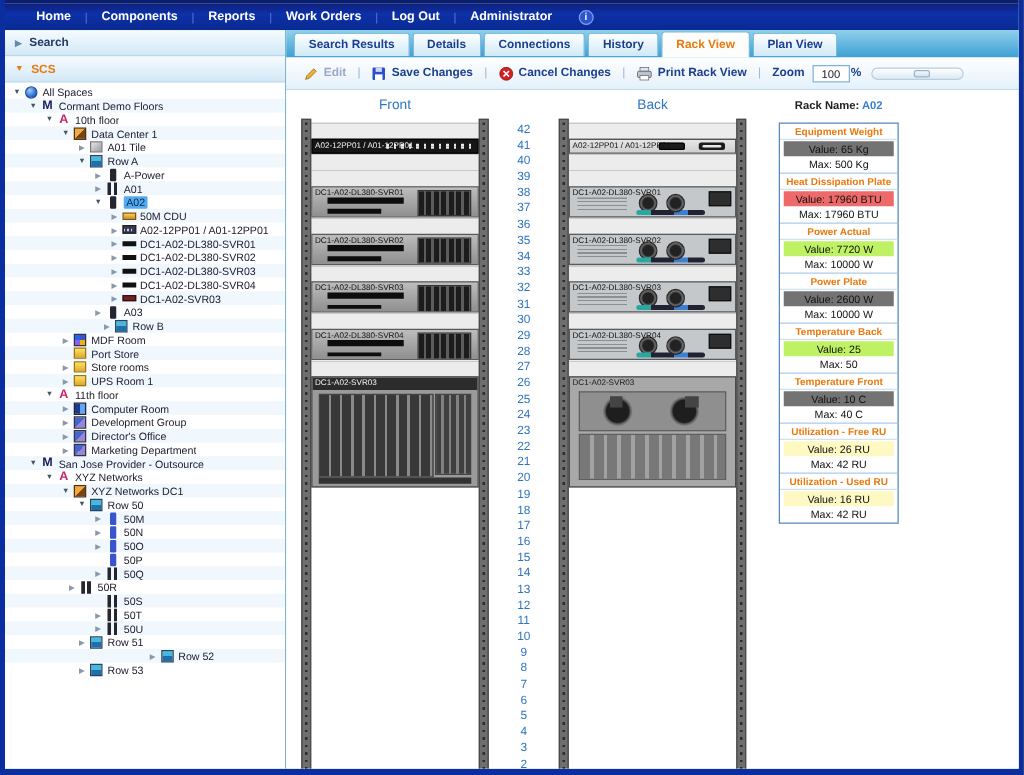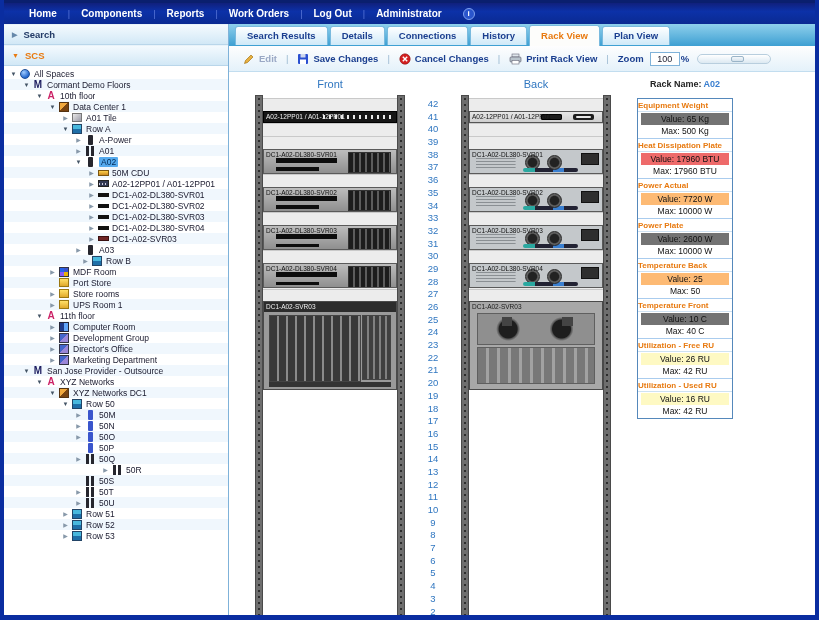--- a/index.html
+++ b/index.html
@@ -58,21 +58,21 @@
   .tbtn { display:flex; align-items:center; gap:4px; cursor:pointer; white-space:nowrap; }
   .tbtn.disabled { color:#9aa8c5; cursor:default; }
   .tb-sep { color:#9ab8d0; margin:0 9px; font-weight:normal; }
   .zoom-box { width:30px; height:14px; border:1px solid #7fb2d9; font-size:9px; text-align:center; color:#223; background:#fff; margin:0 1px 0 6px; font-family:"Liberation Sans",sans-serif; }
   .zoom-slider { position:relative; width:74px; height:10px; border:1px solid #b8cede; border-radius:5px; background:linear-gradient(#ffffff,#dce9f2); margin-left:8px; cursor:pointer; }
   .zoom-thumb { position:absolute; left:45%; top:1px; width:13px; height:6px; background:linear-gradient(#f4f8fb,#d4e2ec); border:1px solid #9ab4c8; border-radius:2px; }
 
   
   .main { flex:1; background:#fff; overflow:hidden; display:flex; padding-left:10px; }
   .rack-col { width:150px; flex:0 0 150px; }
-  .rack-col.front { margin-left:16px; }
+  .rack-col.front { margin-left:2px; }
   .ru-col { width:56px; flex:0 0 56px; text-align:center; }
   .rack-title { height:26px; line-height:24px; text-align:center; color:#2f76c0; font-size:11px; }
   .rack { position:relative; width:150px; height:534px; }
   .rack-fill { position:absolute; left:8px; right:8px; top:0; background:repeating-linear-gradient(to bottom,#c9c9c9 0 1px,#ececec 1px 12.7px); }
   .rail { position:absolute; top:-3px; bottom:0; width:8px; background:#6e6e6e; border:1px solid #4a4a4a; }
   .rail::before { content:""; position:absolute; left:2px; right:2px; top:2px; bottom:0; background:repeating-linear-gradient(to bottom,#2d2d2d 0 2px,transparent 2px 6px); }
   .rail.left { left:0; } .rail.right { right:0; }
   .ru-list { height:534px; overflow:hidden; }
   .ru-num { height:12.7px; line-height:12.7px; font-size:9.5px; color:#2f76c0; }
 
@@ -120,26 +120,26 @@
   .u-patch-back::after { content:""; position:absolute; right:6%; top:22%; width:16%; height:52%; background:#1c1c1c; border-radius:2px; }
   .u-patch-back .dec { position:absolute; right:8%; top:38%; width:12%; height:20%; background:#e8e8e8; border-radius:3px; z-index:2; }
 
   
   .info-col { width:96px; flex:0 0 96px; margin-left:26px; }
   .info-title { height:26px; line-height:24px; font-size:9px; font-weight:bold; color:#222; text-align:center; white-space:nowrap; }
   .info-title a { color:#3a7fd0; text-decoration:none; font-weight:bold; cursor:pointer; }
   .info-table { border:1px solid #5588bb; background:#fff; }
   .info-section { border-bottom:1px solid #aaccee; }
   .info-section:last-child { border-bottom:none; }
-  .info-h { font-size:8px; font-weight:bold; color:#e87a10; text-align:left; padding:2px 0 1px; border-bottom:1px solid #cfe2f2; white-space:nowrap; overflow:hidden; }
+  .info-h { font-size:8px; font-weight:bold; color:#e87a10; text-align:center; padding:2px 0 1px; border-bottom:1px solid #cfe2f2; white-space:nowrap; overflow:hidden; }
   .info-v { font-size:8.5px; color:#111; text-align:center; margin:1px 3px; padding:1px 0; white-space:nowrap; }
   .info-m { font-size:8.5px; color:#111; text-align:center; padding:0 0 2px; white-space:nowrap; }
   .bg-green { background:#737373; }
   .bg-red { background:#ee6a6a; }
-  .bg-orange { background:#fdba74; }
+  .bg-orange { background:#bef264; }
   .bg-yellow { background:#fef9c3; }
 
   svg { display:block; }
 </style>
 </head>
 <body>
 
 <div class="screen">
   <div class="app">
 
@@ -416,21 +416,21 @@
               </span>
               <span class="tree-label">50P</span>
             </div>
             <div class="tree-row" style="padding-left: 69px;">
               <span class="tw">▶</span>
               <span class="ticon">
                 <span class="i-rack2"></span>
               </span>
               <span class="tree-label">50Q</span>
             </div>
-            <div class="tree-row" style="padding-left: 48px; margin-left: 48px;">
+            <div class="tree-row" style="padding-left: 48px;">
               <span class="tw">▶</span>
               <span class="ticon">
                 <span class="i-rack2"></span>
               </span>
               <span class="tree-label">50R</span>
             </div>
             <div class="tree-row" style="padding-left: 69px;">
               <span class="tw"></span>
               <span class="ticon">
                 <span class="i-rack2"></span>
@@ -451,21 +451,21 @@
               </span>
               <span class="tree-label">50U</span>
             </div>
             <div class="tree-row" style="padding-left: 56px;">
               <span class="tw">▶</span>
               <span class="ticon">
                 <span class="i-row"></span>
               </span>
               <span class="tree-label">Row 51</span>
             </div>
-            <div class="tree-row" style="padding-left: 56px;">
+            <div class="tree-row" style="padding-left: 56px; justify-content: center;">
               <span class="tw">▶</span>
               <span class="ticon">
                 <span class="i-row"></span>
               </span>
               <span class="tree-label">Row 52</span>
             </div>
             <div class="tree-row" style="padding-left: 56px;">
               <span class="tw">▶</span>
               <span class="ticon">
                 <span class="i-row"></span>

